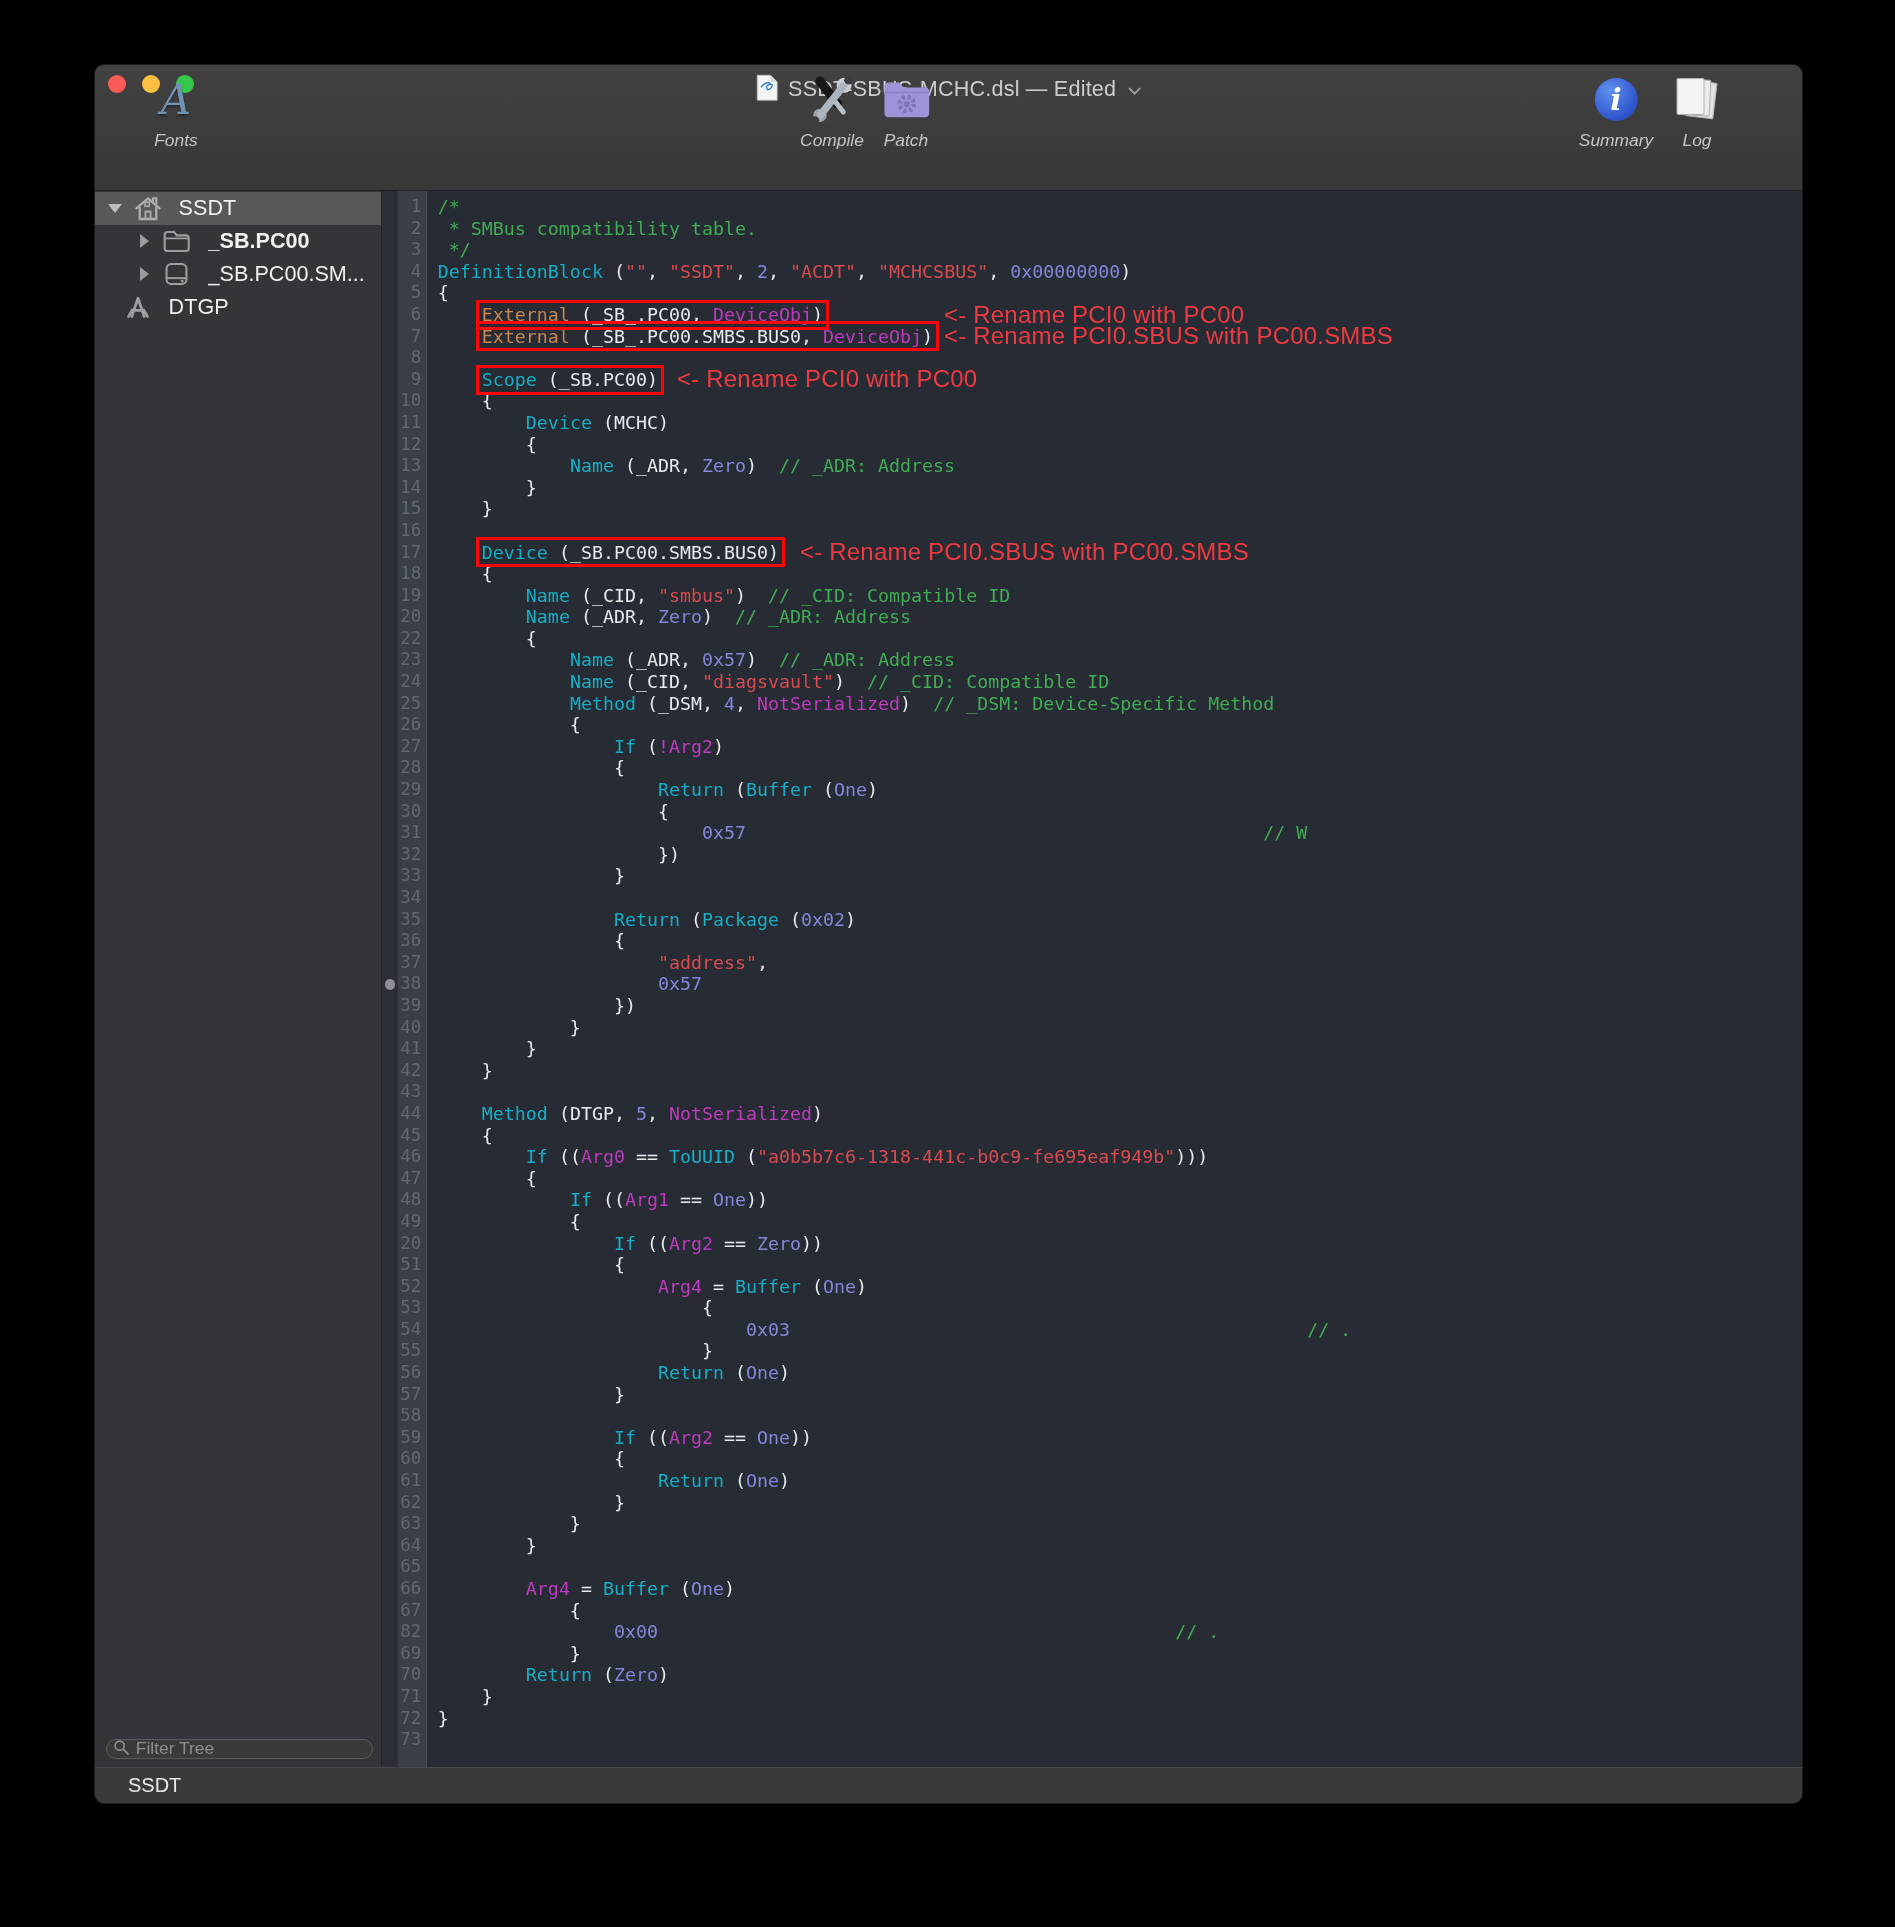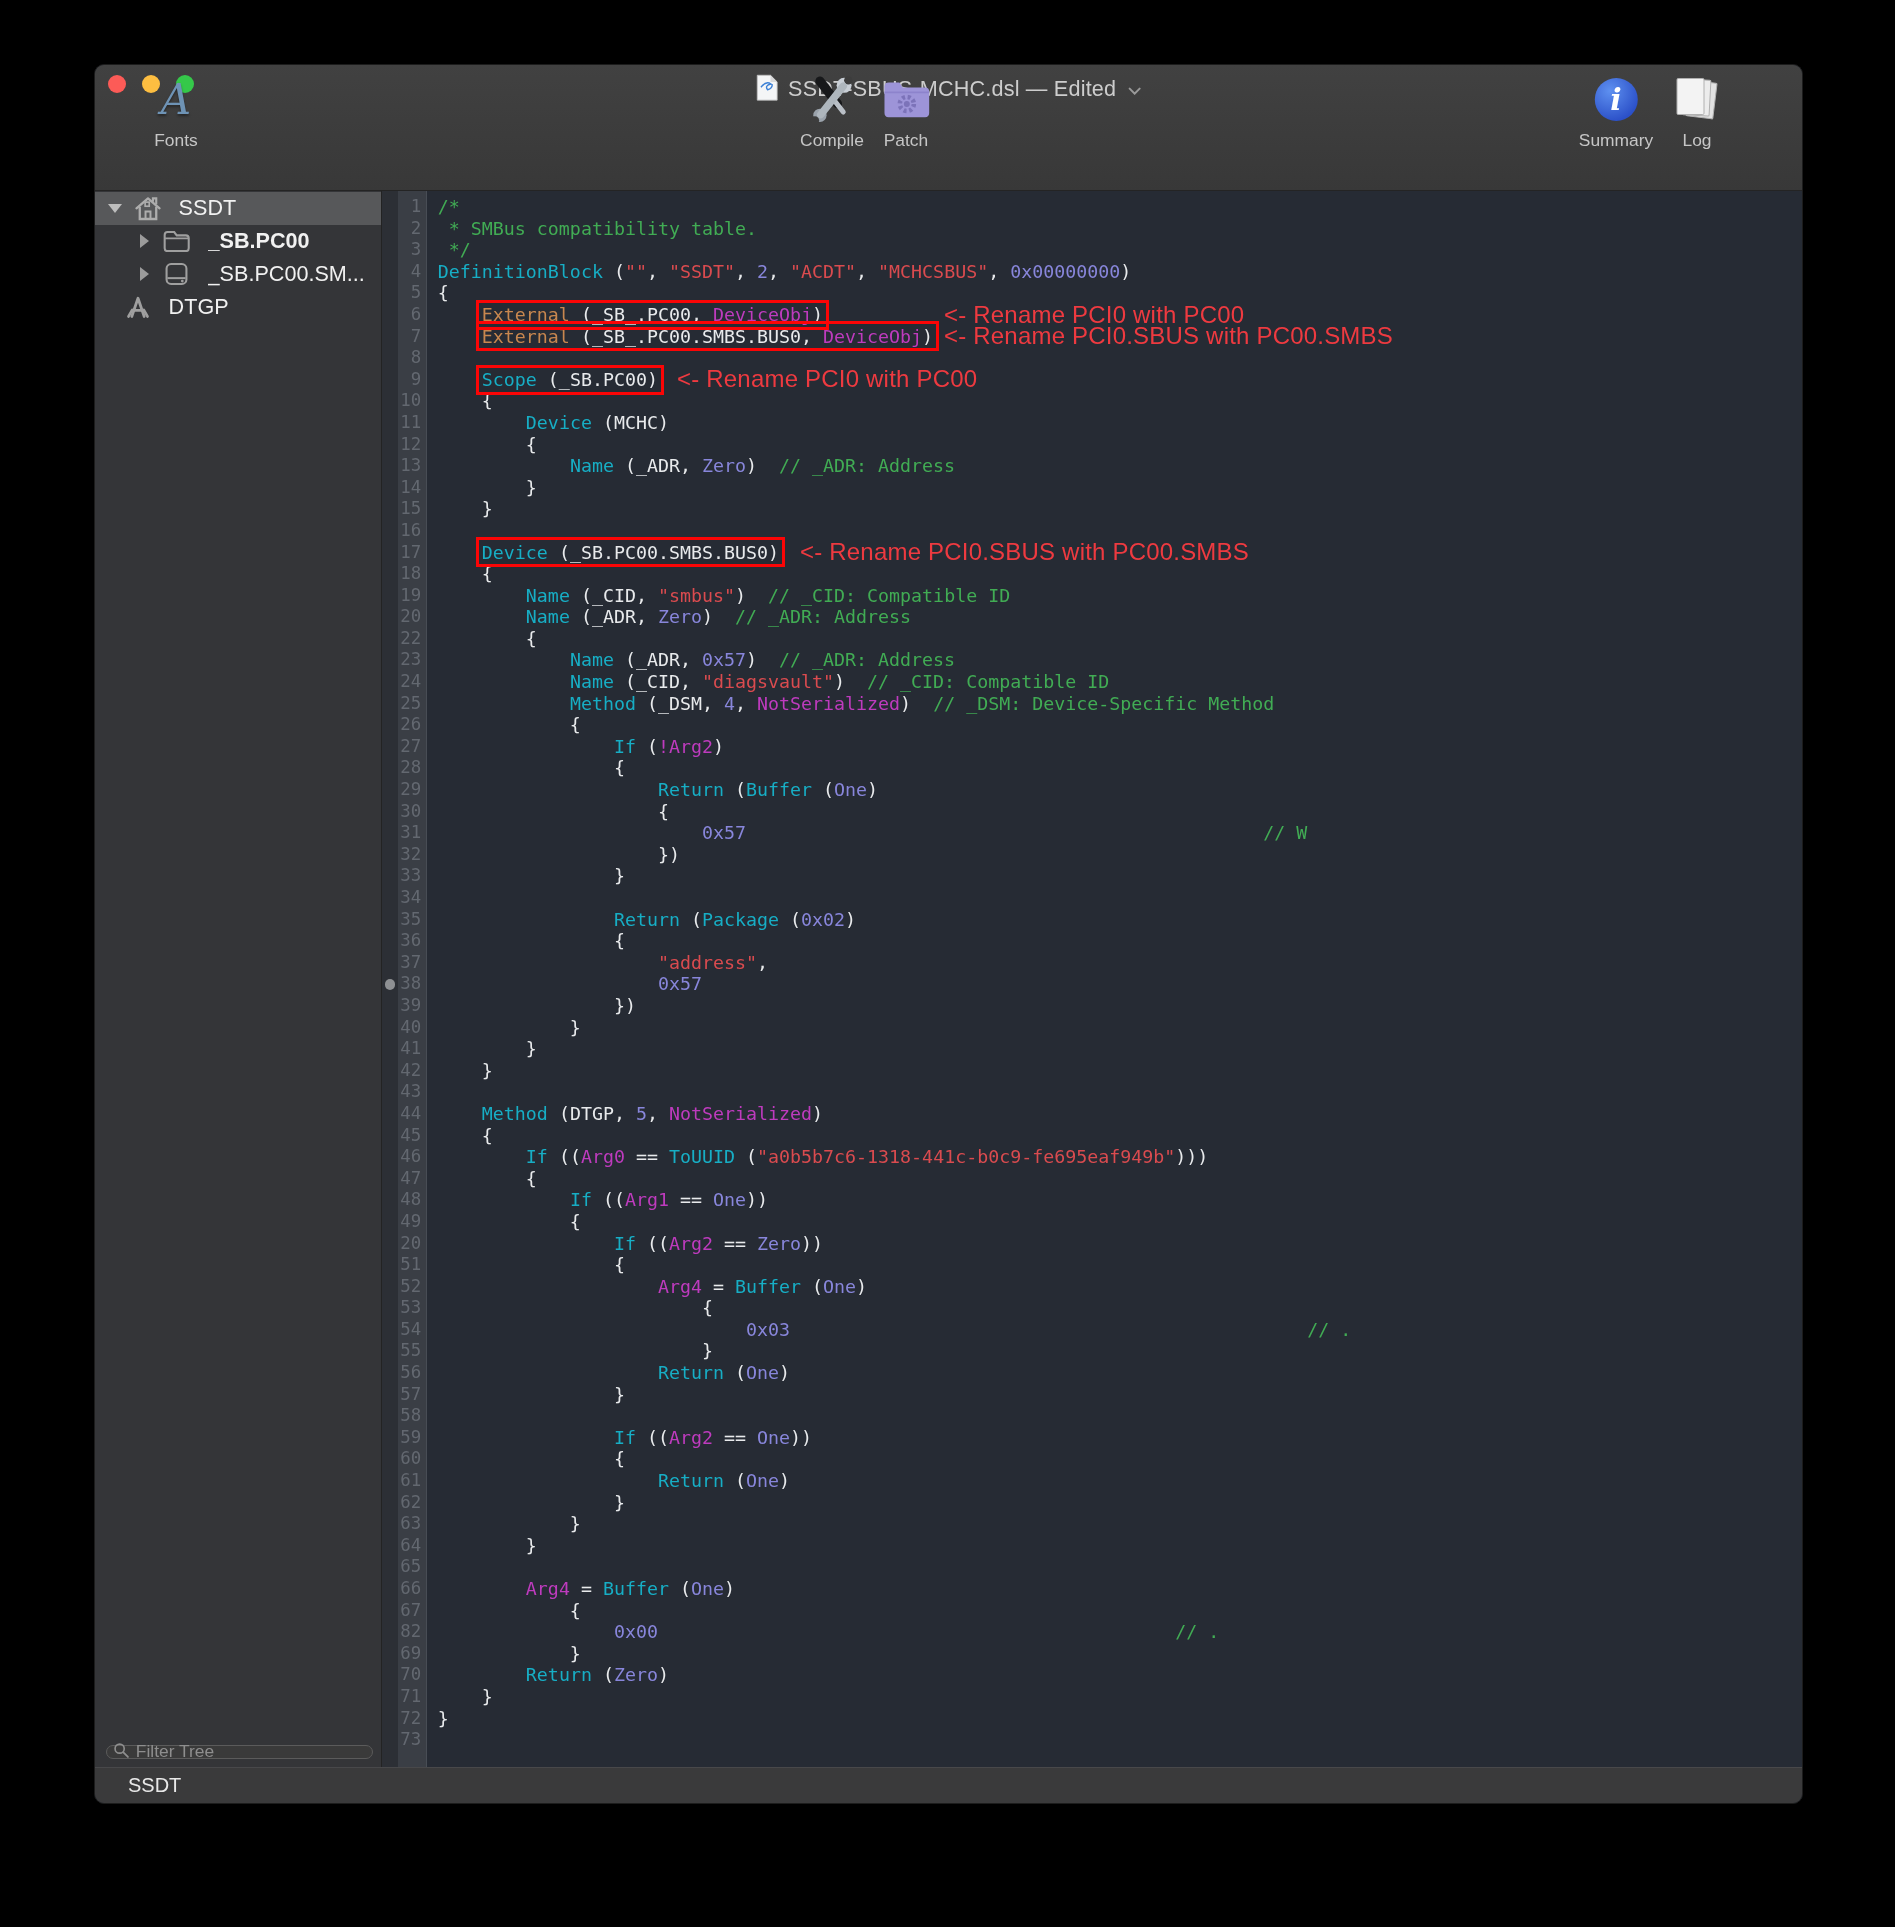--- a/index.html
+++ b/index.html
@@ -20,21 +20,21 @@
   .titlebar{height:37px;position:relative;display:flex;align-items:center;justify-content:center;}
   .traffic{position:absolute;left:12.5px;top:10px;display:flex;gap:16px;}
   .tl{width:18.3px;height:18.3px;border-radius:50%;display:inline-block;}
   .tl.red{background:#FC5B57;}
   .tl.yellow{background:#FDBE41;}
   .tl.green{background:#35C84A;}
   .titlegroup{display:flex;align-items:center;gap:10px;margin-top:11.6px;}
   .title-text{font-size:21.6px;color:#CDCDCD;letter-spacing:0.2px;}
   .chev{margin-left:1.7px;margin-top:3.3px;}
   .tb-item{position:absolute;top:10px;transform:translateX(-50%);display:flex;flex-direction:column;align-items:center;gap:6.6px;}
-  .tb-label{font-size:17.4px;color:#C6C6C6;}
+  .tb-label{font-size:17.4px;color:#C6C6C6;font-style:italic;}
   .tb-icon{height:48px;display:flex;align-items:center;justify-content:center;}
   .fonts-a{font-family:"DejaVu Serif",serif;font-style:italic;font-size:42px;color:#6E93B5;line-height:45px;
     text-shadow:0 1.7px 2.5px rgba(0,0,0,.4);}
   .sum-circle{width:43px;height:43px;border-radius:50%;background:radial-gradient(circle at 35% 30%,#5E90F0,#2B50C8 75%);
     display:flex;align-items:center;justify-content:center;}
   .sum-i{font-family:"DejaVu Serif",serif;font-style:italic;font-weight:bold;font-size:30px;color:#fff;}
   .log-stack{position:relative;width:45px;height:45px;}
   .log-stack .pg{position:absolute;width:28px;height:37px;background:#f3f3f3;border:0.8px solid #b0b0b0;border-radius:1.7px;}
   .log-stack .pg:nth-child(1){left:13.3px;top:4.2px;transform:rotate(7deg);background:#e2e2e2;}
   .log-stack .pg:nth-child(2){left:7.5px;top:2.5px;transform:rotate(3deg);background:#ececec;}
@@ -44,21 +44,21 @@
   .sidebar{width:287px;background:var(--sidebar-bg);border-right:0.8px solid #232323;display:flex;flex-direction:column;}
   .tree{flex:1 1 auto;padding-top:0.8px;}
   .trow{height:33px;display:flex;align-items:center;}
   .trow.sel{background:var(--selection-bg);}
   .trow .tri{width:20px;display:flex;justify-content:center;flex:0 0 auto;}
   .tri-down{width:0;height:0;border-left:7.5px solid transparent;border-right:7.5px solid transparent;border-top:9.1px solid #BDBDBD;}
   .tri-right{width:0;height:0;border-top:7.5px solid transparent;border-bottom:7.5px solid transparent;border-left:9.1px solid #9B9B9B;}
   .trow .ticon{width:32px;margin-left:6.6px;display:flex;justify-content:center;flex:0 0 auto;}
   .trow .tlabel{margin-left:15px;font-size:21.6px;color:#F1F1F1;white-space:nowrap;overflow:hidden;}
   .filter-wrap{flex:0 0 auto;padding:5px 8.3px 8.3px 10.8px;}
-  .filter-box{height:14px;border:0.8px solid #5B5B5B;border-radius:14px;background:#3A3A3A;display:flex;align-items:center;padding:0 6.6px;gap:5.8px;}
+  .filter-box{height:20px;border:0.8px solid #5B5B5B;border-radius:14px;background:#3A3A3A;display:flex;align-items:center;padding:0 6.6px;gap:5.8px;}
   .filter-box input{flex:1;background:transparent;border:none;outline:none;color:#DDD;font-size:17.4px;font-family:"Liberation Sans",sans-serif;}
   .filter-box input::placeholder{color:#8E8E8E;}
   
   .editor{flex:1 1 auto;position:relative;background:var(--editor-bg);overflow:hidden;}
   .gstrip{position:absolute;left:0;top:0;bottom:0;width:16px;background:var(--strip-bg);}
   .gutterbg{position:absolute;left:16px;top:0;bottom:0;width:29px;background:var(--gutter-bg);border-right:0.8px solid #484D55;}
   .lines{position:absolute;left:0;top:5px;right:0;}
   .cl{display:flex;height:21.6px;line-height:21.6px;font-family:"DejaVu Sans Mono",monospace;font-size:18.3px;}
   .lnum{flex:0 0 45px;text-align:right;padding-right:5.8px;color:#636870;font-size:17.4px;}
   .ltext{white-space:pre;padding-left:10.8px;}

